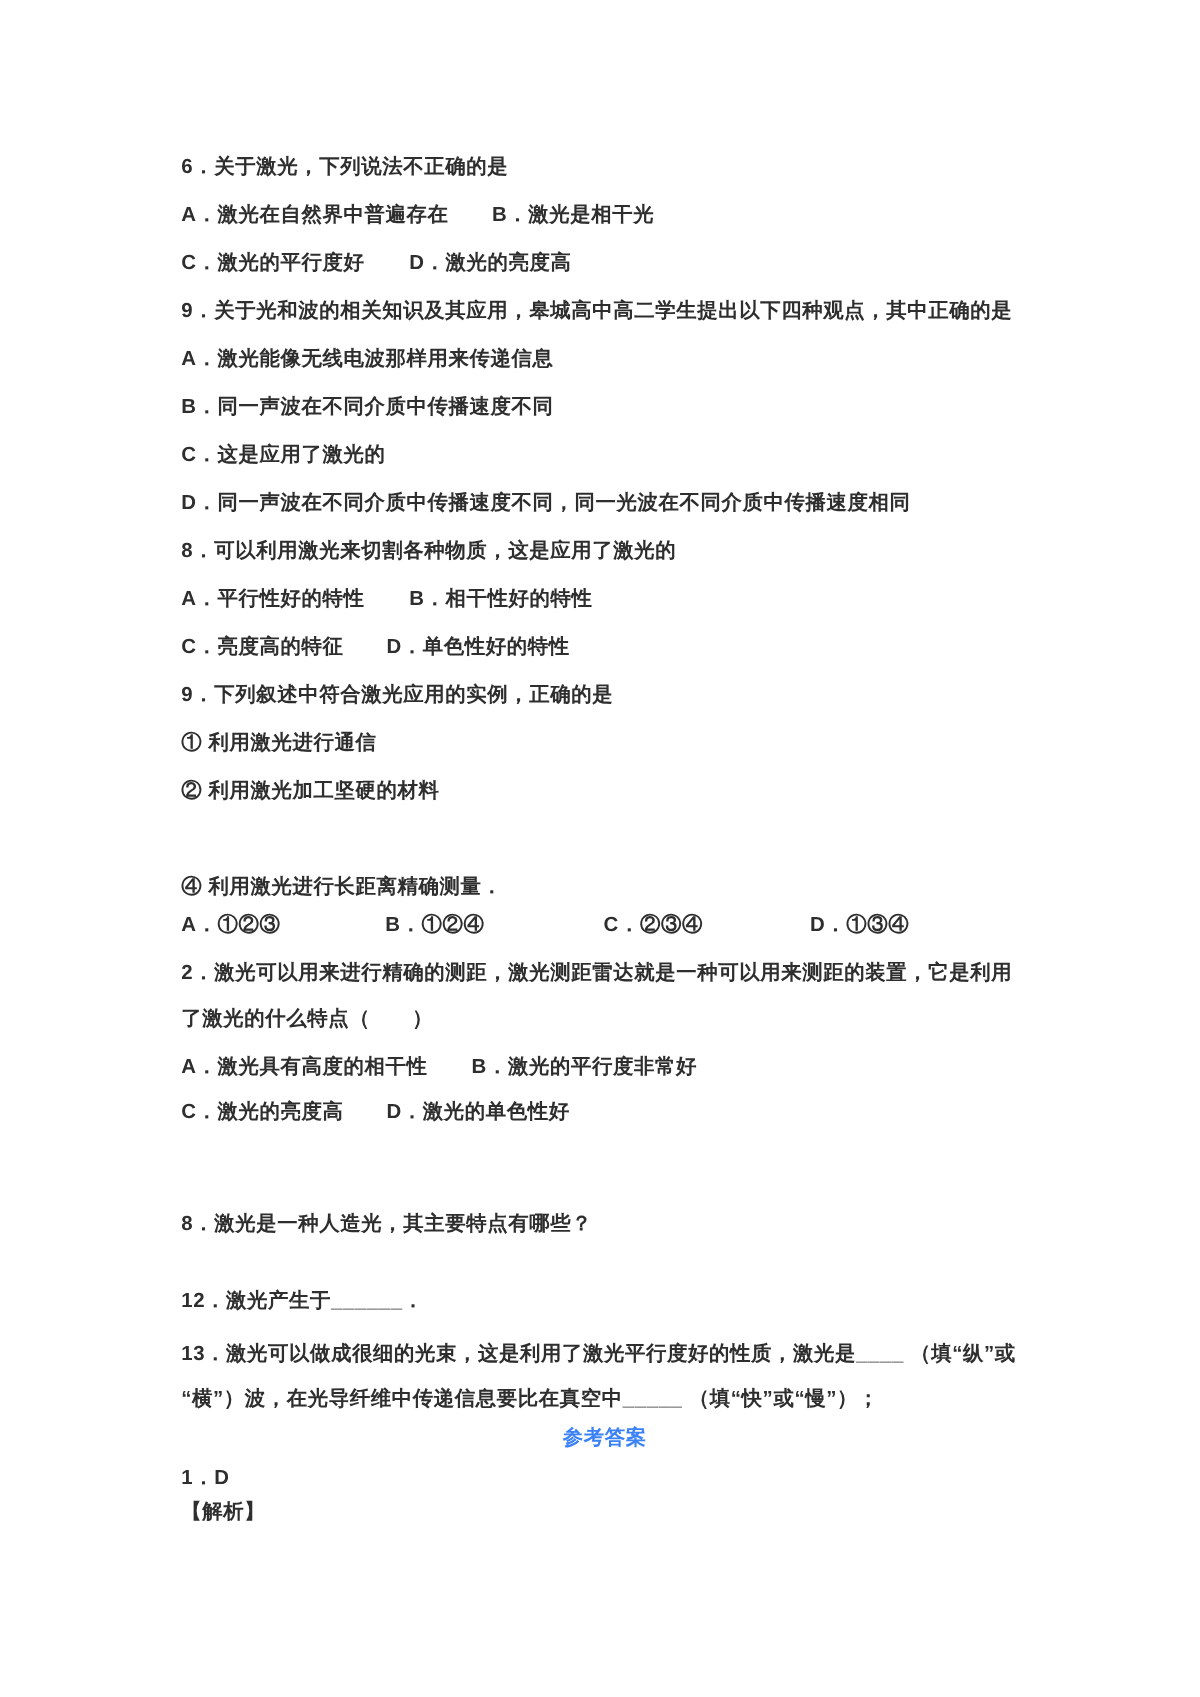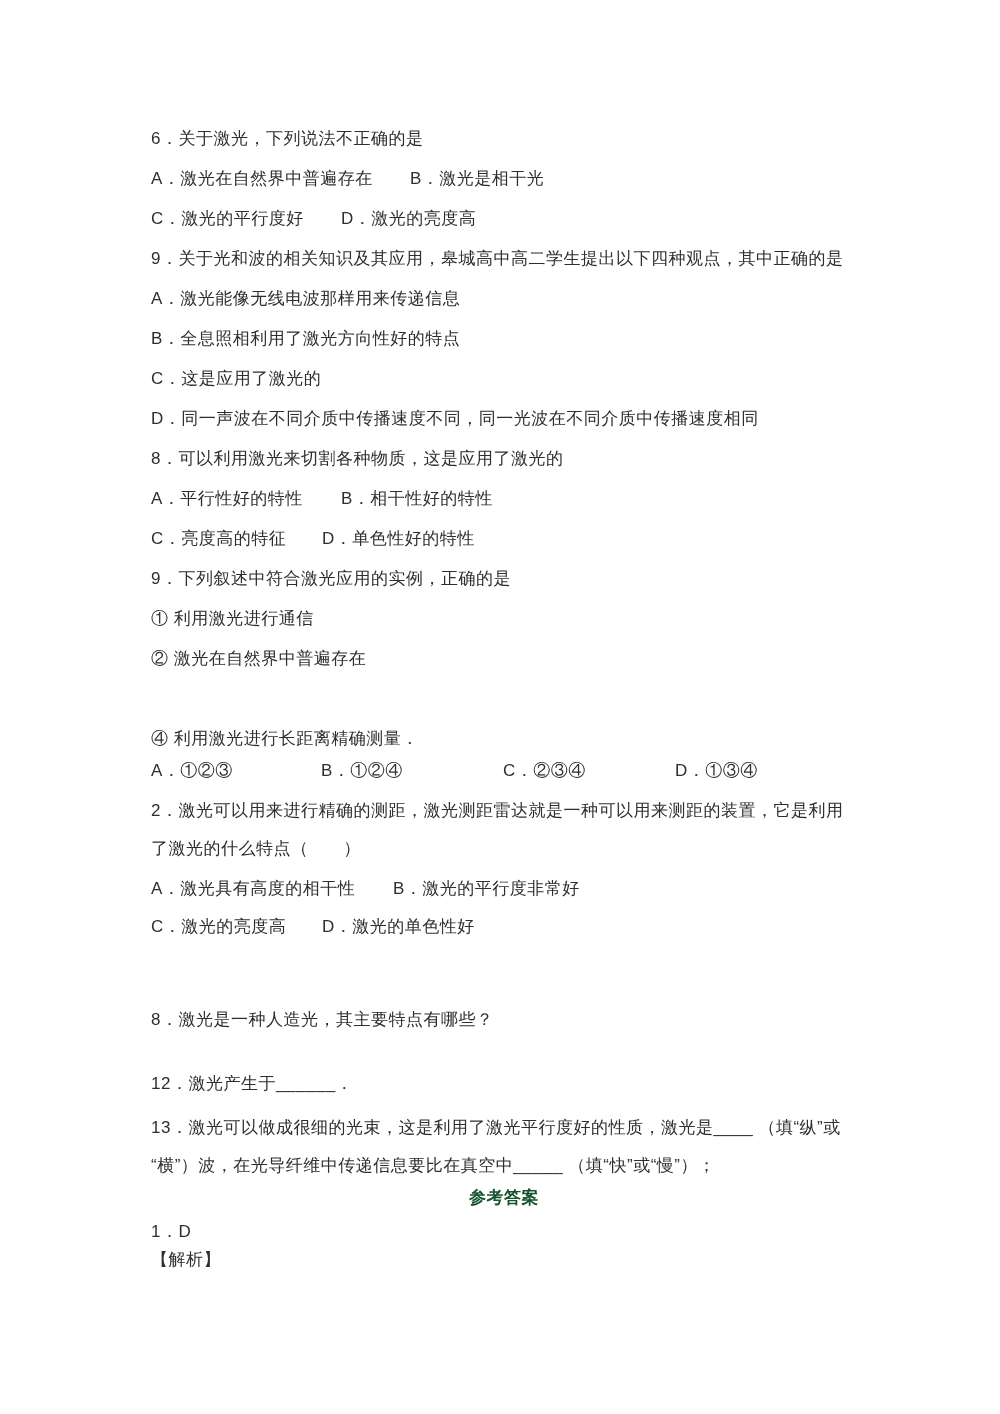--- a/index.html
+++ b/index.html
@@ -15,68 +15,69 @@
   }
   .line {
     position: absolute;
     left: 151px;
     width: 706px;
     height: 40px;
     line-height: 40px;
     font-size: 17px;
     letter-spacing: 0.5px;
     white-space: nowrap;
+    font-weight: bold;
   }
   .col2 {
     position: absolute;
     top: 0;
     height: 40px;
     line-height: 40px;
     white-space: nowrap;
   }
   .heading {
     text-align: center;
     font-weight: bold;
-    color: #14532d;
+    color: #3b82f6;
   }
 </style>
 </head>
 <body>
 
 <div class="page">
 
   <div class="line" style="top:119px">6．关于激光，下列说法不正确的是</div>
   <div class="line" style="top:159px">
     <span>A．激光在自然界中普遍存在</span>
     <span class="col2" style="left:259px">B．激光是相干光</span>
   </div>
   <div class="line" style="top:199px">
     <span>C．激光的平行度好</span>
     <span class="col2" style="left:190px">D．激光的亮度高</span>
   </div>
 
   <div class="line" style="top:239px">9．关于光和波的相关知识及其应用，皋城高中高二学生提出以下四种观点，其中正确的是</div>
   <div class="line" style="top:279px">A．激光能像无线电波那样用来传递信息</div>
-  <div class="line" style="top:319px">B．全息照相利用了激光方向性好的特点</div>
+  <div class="line" style="top:319px">B．同一声波在不同介质中传播速度不同</div>
   <div class="line" style="top:359px">C．这是应用了激光的</div>
   <div class="line" style="top:399px">D．同一声波在不同介质中传播速度不同，同一光波在不同介质中传播速度相同</div>
 
   <div class="line" style="top:439px">8．可以利用激光来切割各种物质，这是应用了激光的</div>
   <div class="line" style="top:479px">
     <span>A．平行性好的特性</span>
     <span class="col2" style="left:190px">B．相干性好的特性</span>
   </div>
   <div class="line" style="top:519px">
     <span>C．亮度高的特征</span>
     <span class="col2" style="left:171px">D．单色性好的特性</span>
   </div>
 
   <div class="line" style="top:559px">9．下列叙述中符合激光应用的实例，正确的是</div>
   <div class="line" style="top:599px">① 利用激光进行通信</div>
-  <div class="line" style="top:639px">② 激光在自然界中普遍存在</div>
+  <div class="line" style="top:639px">② 利用激光加工坚硬的材料</div>
   <div class="line" style="top:719px">④ 利用激光进行长距离精确测量．</div>
   <div class="line" style="top:751px">
     <span>A．①②③</span>
     <span class="col2" style="left:170px">B．①②④</span>
     <span class="col2" style="left:352px">C．②③④</span>
     <span class="col2" style="left:524px">D．①③④</span>
   </div>
 
   <div class="line" style="top:791px">2．激光可以用来进行精确的测距，激光测距雷达就是一种可以用来测距的装置，它是利用</div>
   <div class="line" style="top:869px">

